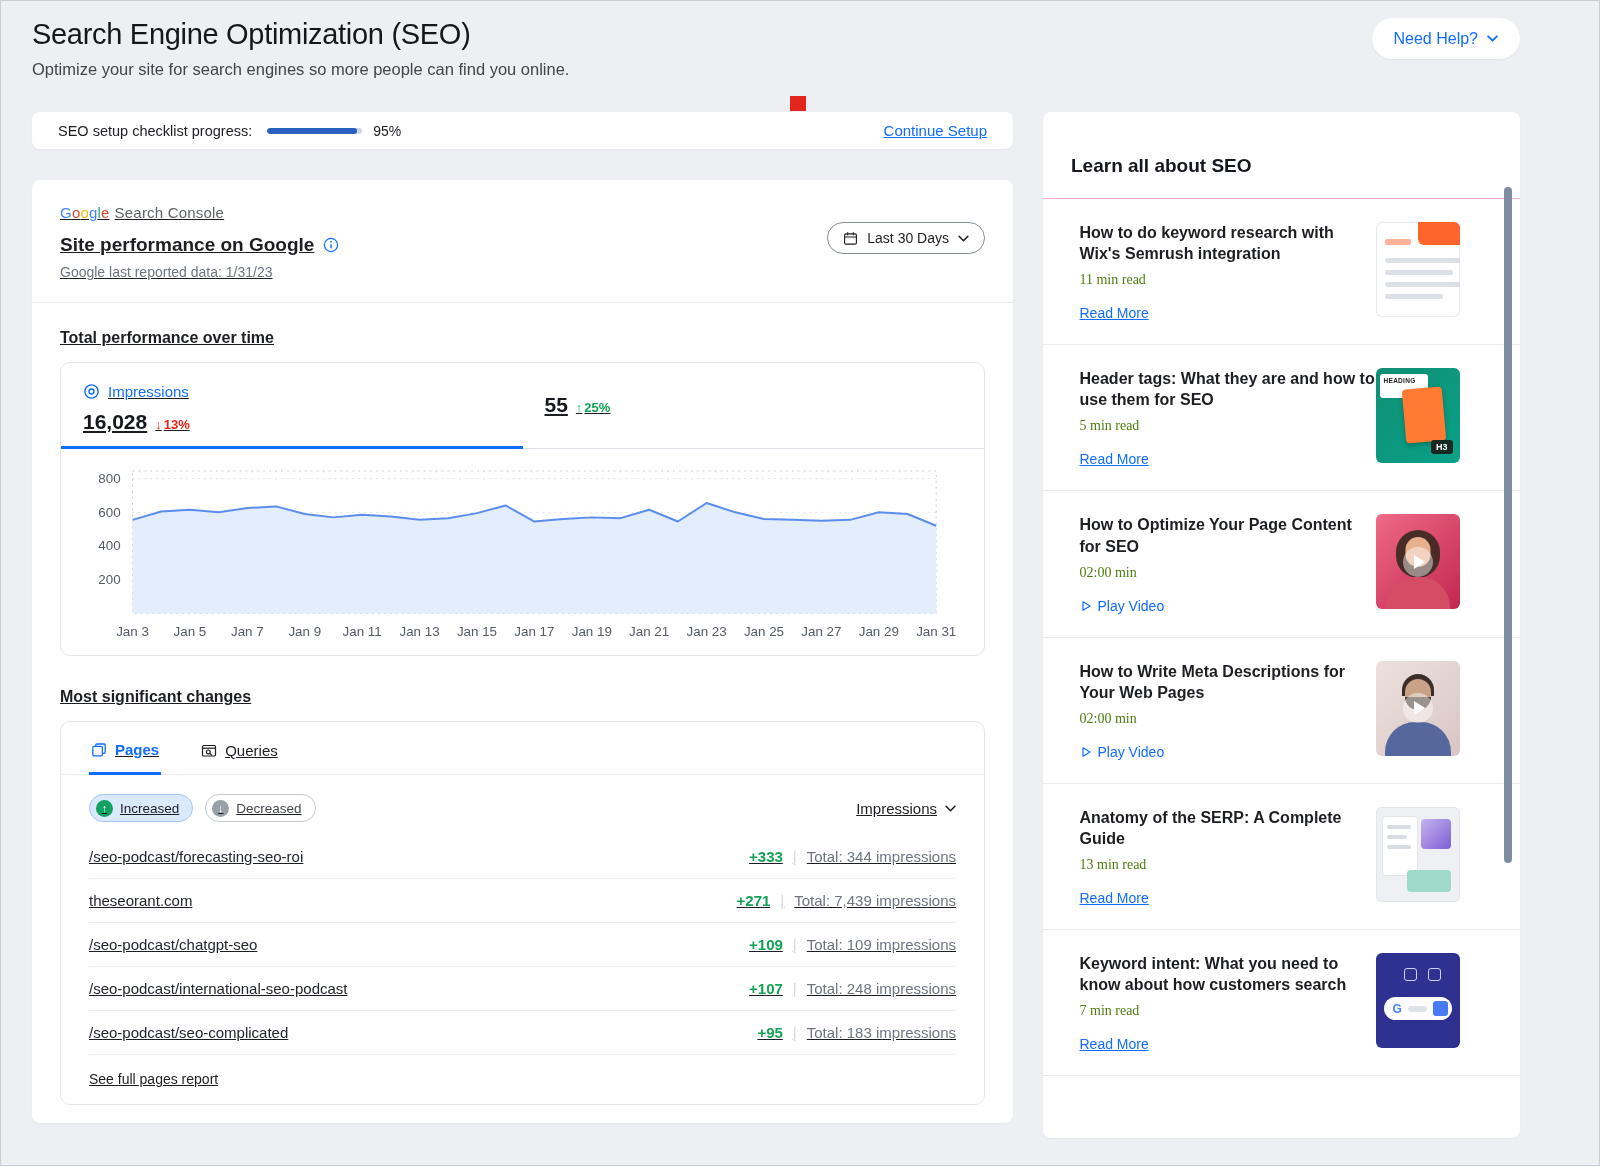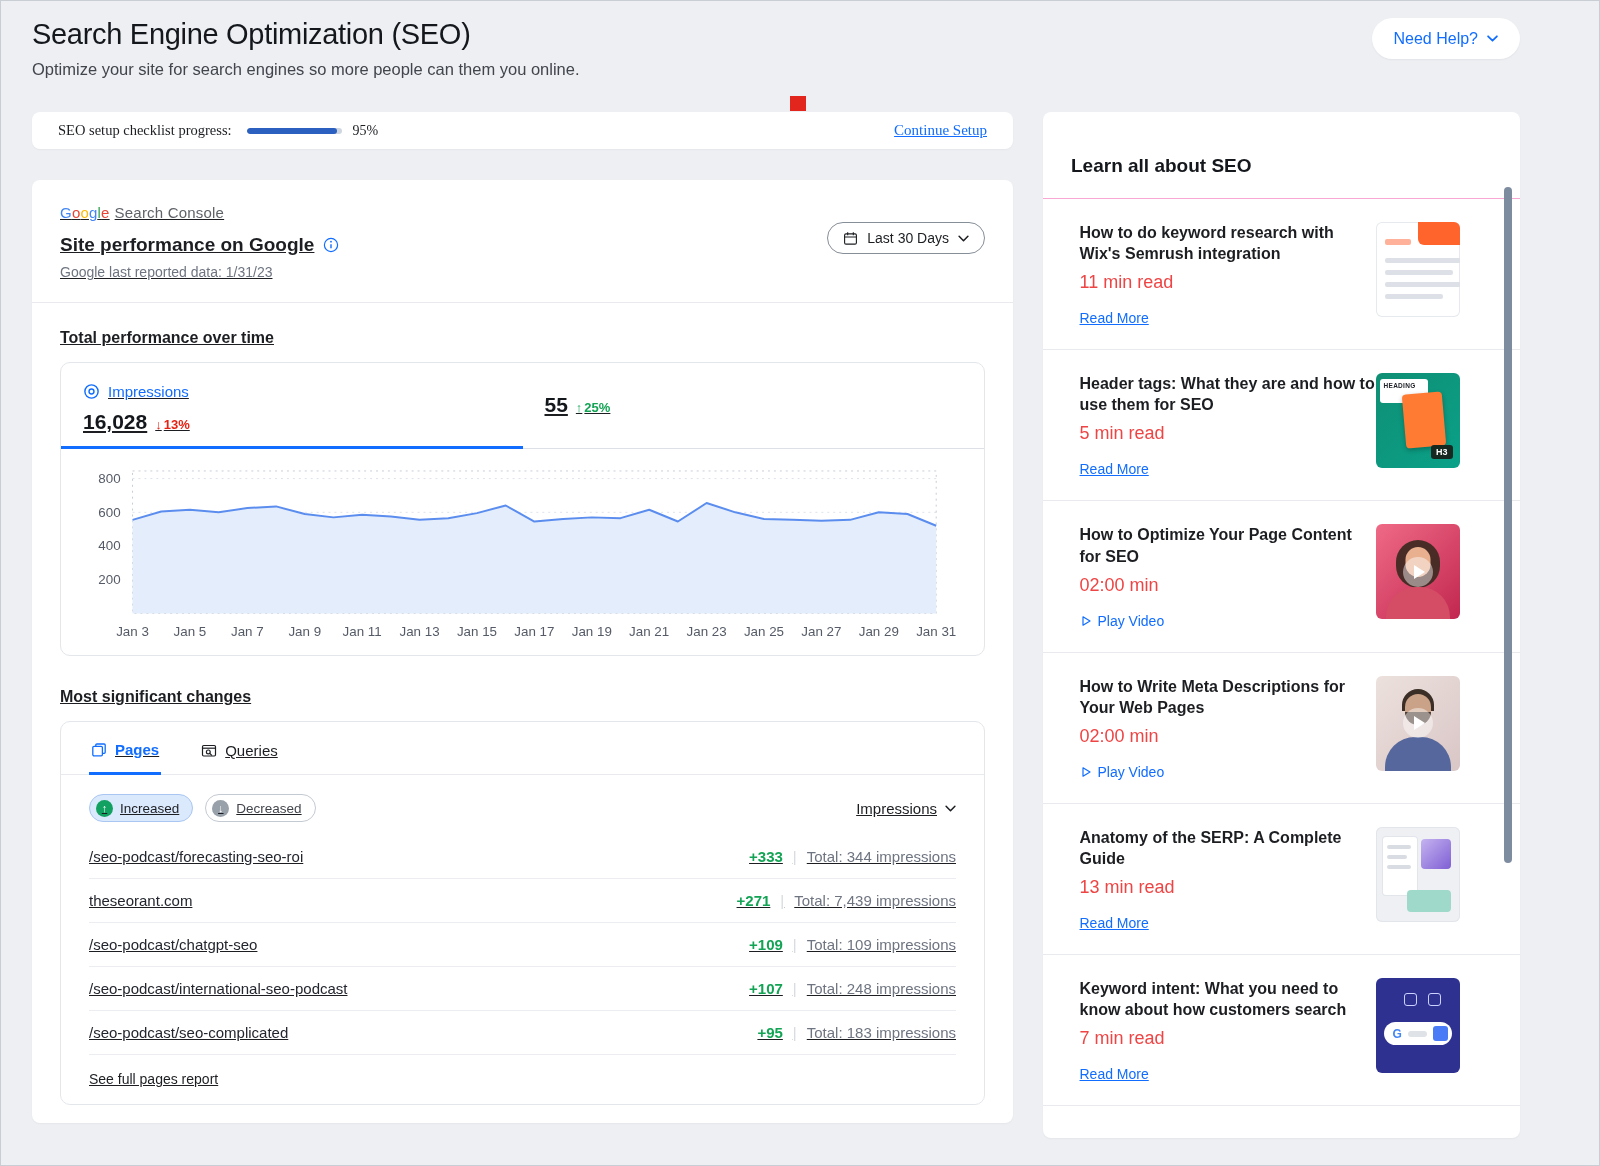--- a/index.html
+++ b/index.html
@@ -25,21 +25,21 @@
     box-shadow:0 1px 2px rgba(22,29,37,.05);
   }
   .chev { width:11px; height:7px; }
 
   
   .content { display:flex; gap:30px; padding:0 80px 0 32px; margin-top:33px; align-items:flex-start; }
   .left-col { width:981px; flex:0 0 981px; }
   .card { background:#fff; border-radius:8px; box-shadow:0 1px 2px rgba(22,29,37,.04); }
 
   
-  .progress-card { height:37px; display:flex; align-items:center; padding:0 26px;font-family:Liberation Serif, serif; }
+  .progress-card { height:37px; display:flex; align-items:center; padding:0 26px; }
   .progress-card .label { font-size:14.5px; color:#1c1e22; }
   .track { width:95px; height:6px; background:#cfd6df; border-radius:3px; margin-left:15px; overflow:hidden; }
   .fill { height:100%; background:#2b5fc0; border-radius:3px; width:0; }
   .pct { font-size:14px; margin-left:11px; color:#1c1e22; }
   .continue-link { margin-left:auto; color:#116dff; font-size:15px; text-decoration:underline; cursor:pointer; }
 
   .artifact { position:absolute; left:790px; top:96px; width:16px; height:15px; background:#e3261d; z-index:40; }
 
   
   .main-card { margin-top:31px; height:943px; overflow:hidden;text-decoration:underline; }
@@ -108,21 +108,21 @@
   .report-link { display:inline-block; margin:16px 28px 0; font-size:14px; color:#1c1e22; text-decoration:underline; cursor:pointer; }
 
   
   .learn-card { width:477px; flex:0 0 477px; height:1026px; position:relative; overflow:hidden; }
   .learn-header { padding:43px 28px 21px; border-bottom:1px solid #f9a8d4; }
   .learn-header h2 { font-size:19px; font-weight:700; color:#14171c; }
   .article { display:flex; justify-content:center; padding:23px 52px 23px 28px; border-bottom:1px solid #e8eaee; }
   .article:last-child { border-bottom:none; }
   .article-info { width:296px; }
   .article-title { font-size:16px; font-weight:700; color:#1c1e22; line-height:1.32; }
-  .article-meta { font-size:18px; color:#ef4444; margin-top:8px; }
+  .article-meta { font-size:14px; color:#4d7c0f; margin-top:8px;font-family:Liberation Serif, serif; }
   .article-action { margin-top:17px; display:flex; align-items:center; gap:6px; font-size:14px; color:#116dff; cursor:pointer; }
   .article-action.readmore { text-decoration:underline; }
   .play-ic { width:12px; height:12px; }
 
   .thumb { width:84px; height:95px; border-radius:6px; position:relative; overflow:hidden; flex-shrink:0; cursor:pointer; }
   
   .thumb-semrush { background:#fff; box-shadow:inset 0 0 0 1px #e6e9ed; }
   .sem-corner { position:absolute; top:0; right:0; width:42px; height:23px; background:#ff642d; border-bottom-left-radius:6px; }
   .sem-chip { position:absolute; left:9px; top:17px; width:26px; height:6px; background:#ffb199; border-radius:2px; }
   .sem-row { position:absolute; left:9px; height:5px; border-radius:2px; background:#dde1e7; }
@@ -166,21 +166,21 @@
 </style>
 </head>
 <body>
 
 <div class="frame"></div>
 <div class="artifact"></div>
 
 <header class="page-header">
   <div class="header-text">
     <h1>Search Engine Optimization (SEO)</h1>
-    <p class="subtitle">Optimize your site for search engines so more people can them you online.</p>
+    <p class="subtitle">Optimize your site for search engines so more people can find you online.</p>
   </div>
   <button class="help-btn">
     <span>Need Help?</span>
     <svg class="chev" viewBox="0 0 10 6">
         <path d="M1 1l4 4 4-4" fill="none" stroke="currentColor" stroke-width="1.6" stroke-linecap="round" stroke-linejoin="round"></path>
       </svg>
   </button>
 </header>
 
 <div class="content">

